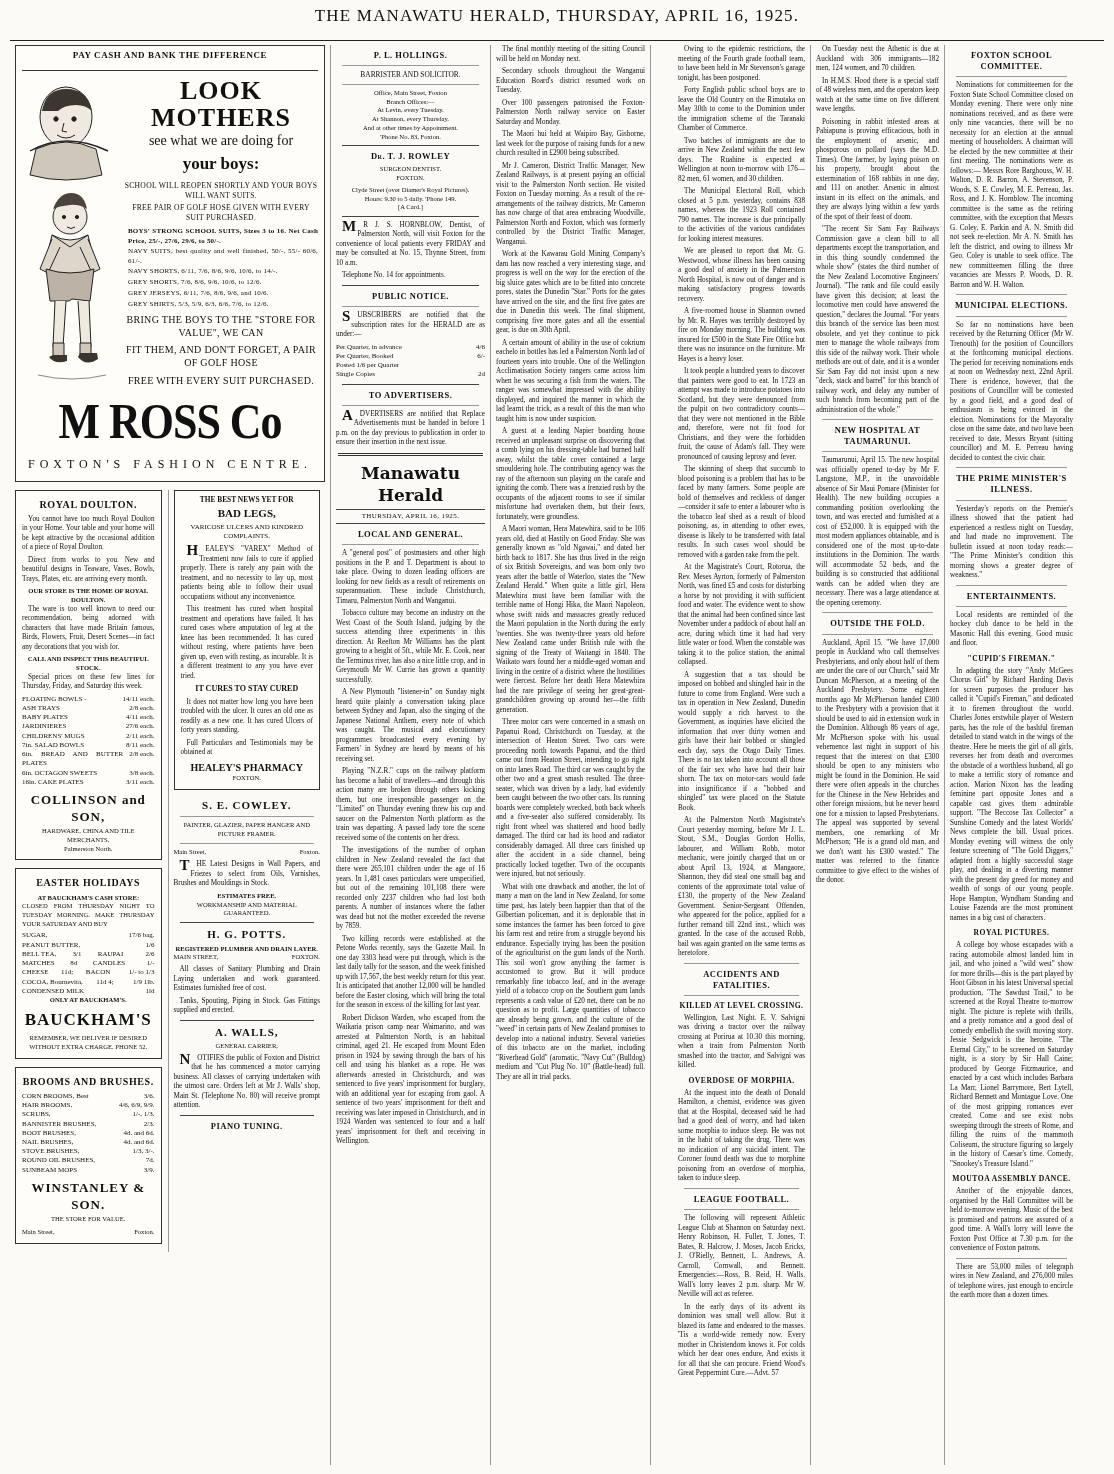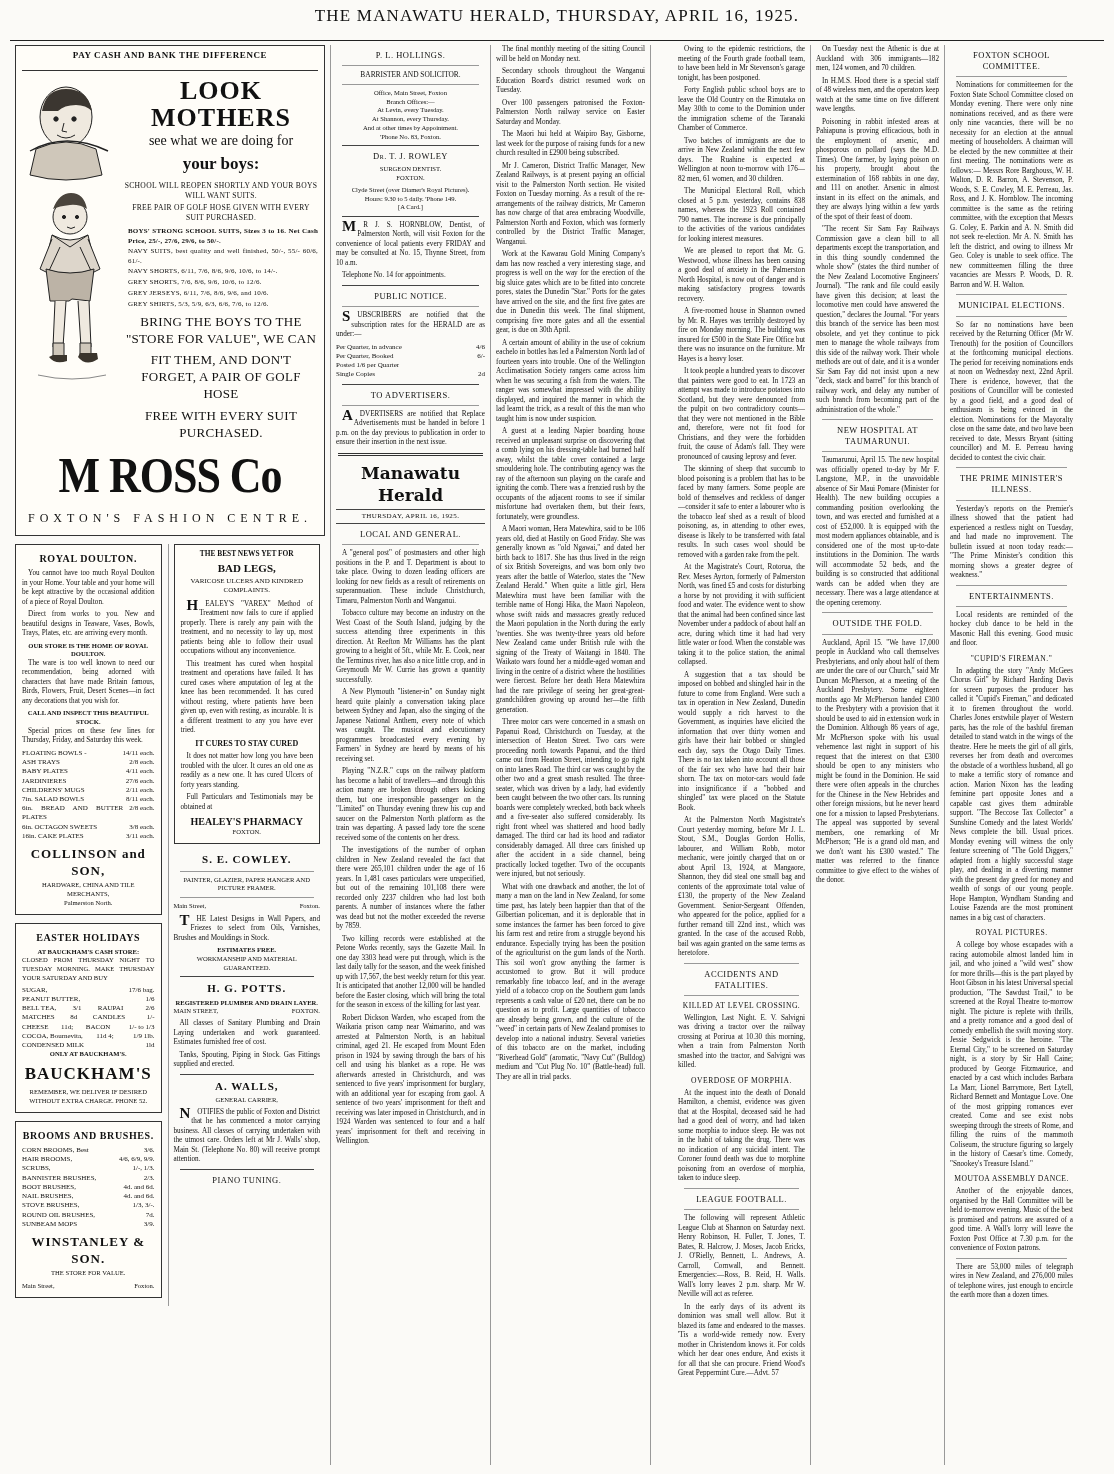--- a/index.html
+++ b/index.html
@@ -43,21 +43,21 @@
   .c1{width:320px;}
   .c2{width:160px;}
   .c3{width:160px;}
   .c4{width:160px;}
   .c5{width:160px;padding-left:27px;}
   .c6{width:134px;}
 
   
   .hd{
     text-align:center;
-    font-weight:normal;
+    font-weight:bold;
     font-size:8.5px;
     letter-spacing:.5px;
     margin:5px 0 3px;
     font-variant:small-caps;
   }
   .hd.sm{font-size:7.6px;}
   .rule{border-top:1px solid #444;margin:4px 6px;}
   .rule.thin{border-top:1px solid #999;}
   .rule.dbl{border-top:3px double #333;margin:5px 2px;}
   .center{text-align:center;}
@@ -125,21 +125,21 @@
     margin:2px 0;
   }
   .adline.caps{font-variant:small-caps;font-size:7.6px;}
   .adlist{
     font-size:7px;
     margin:4px 0 4px 4px;
   }
   .adlist div{margin-bottom:1.5px;letter-spacing:.2px;}
   .closing{
     text-align:center;
-    font-size:13px;
+    font-size:10px;
     margin:4px 0 2px;
     letter-spacing:.3px;
   }
 
   
   .boy{position:absolute;left:0;top:0;width:96px;height:330px;}
   .logo{
     text-align:center;
     margin:4px 0 2px;
   }

